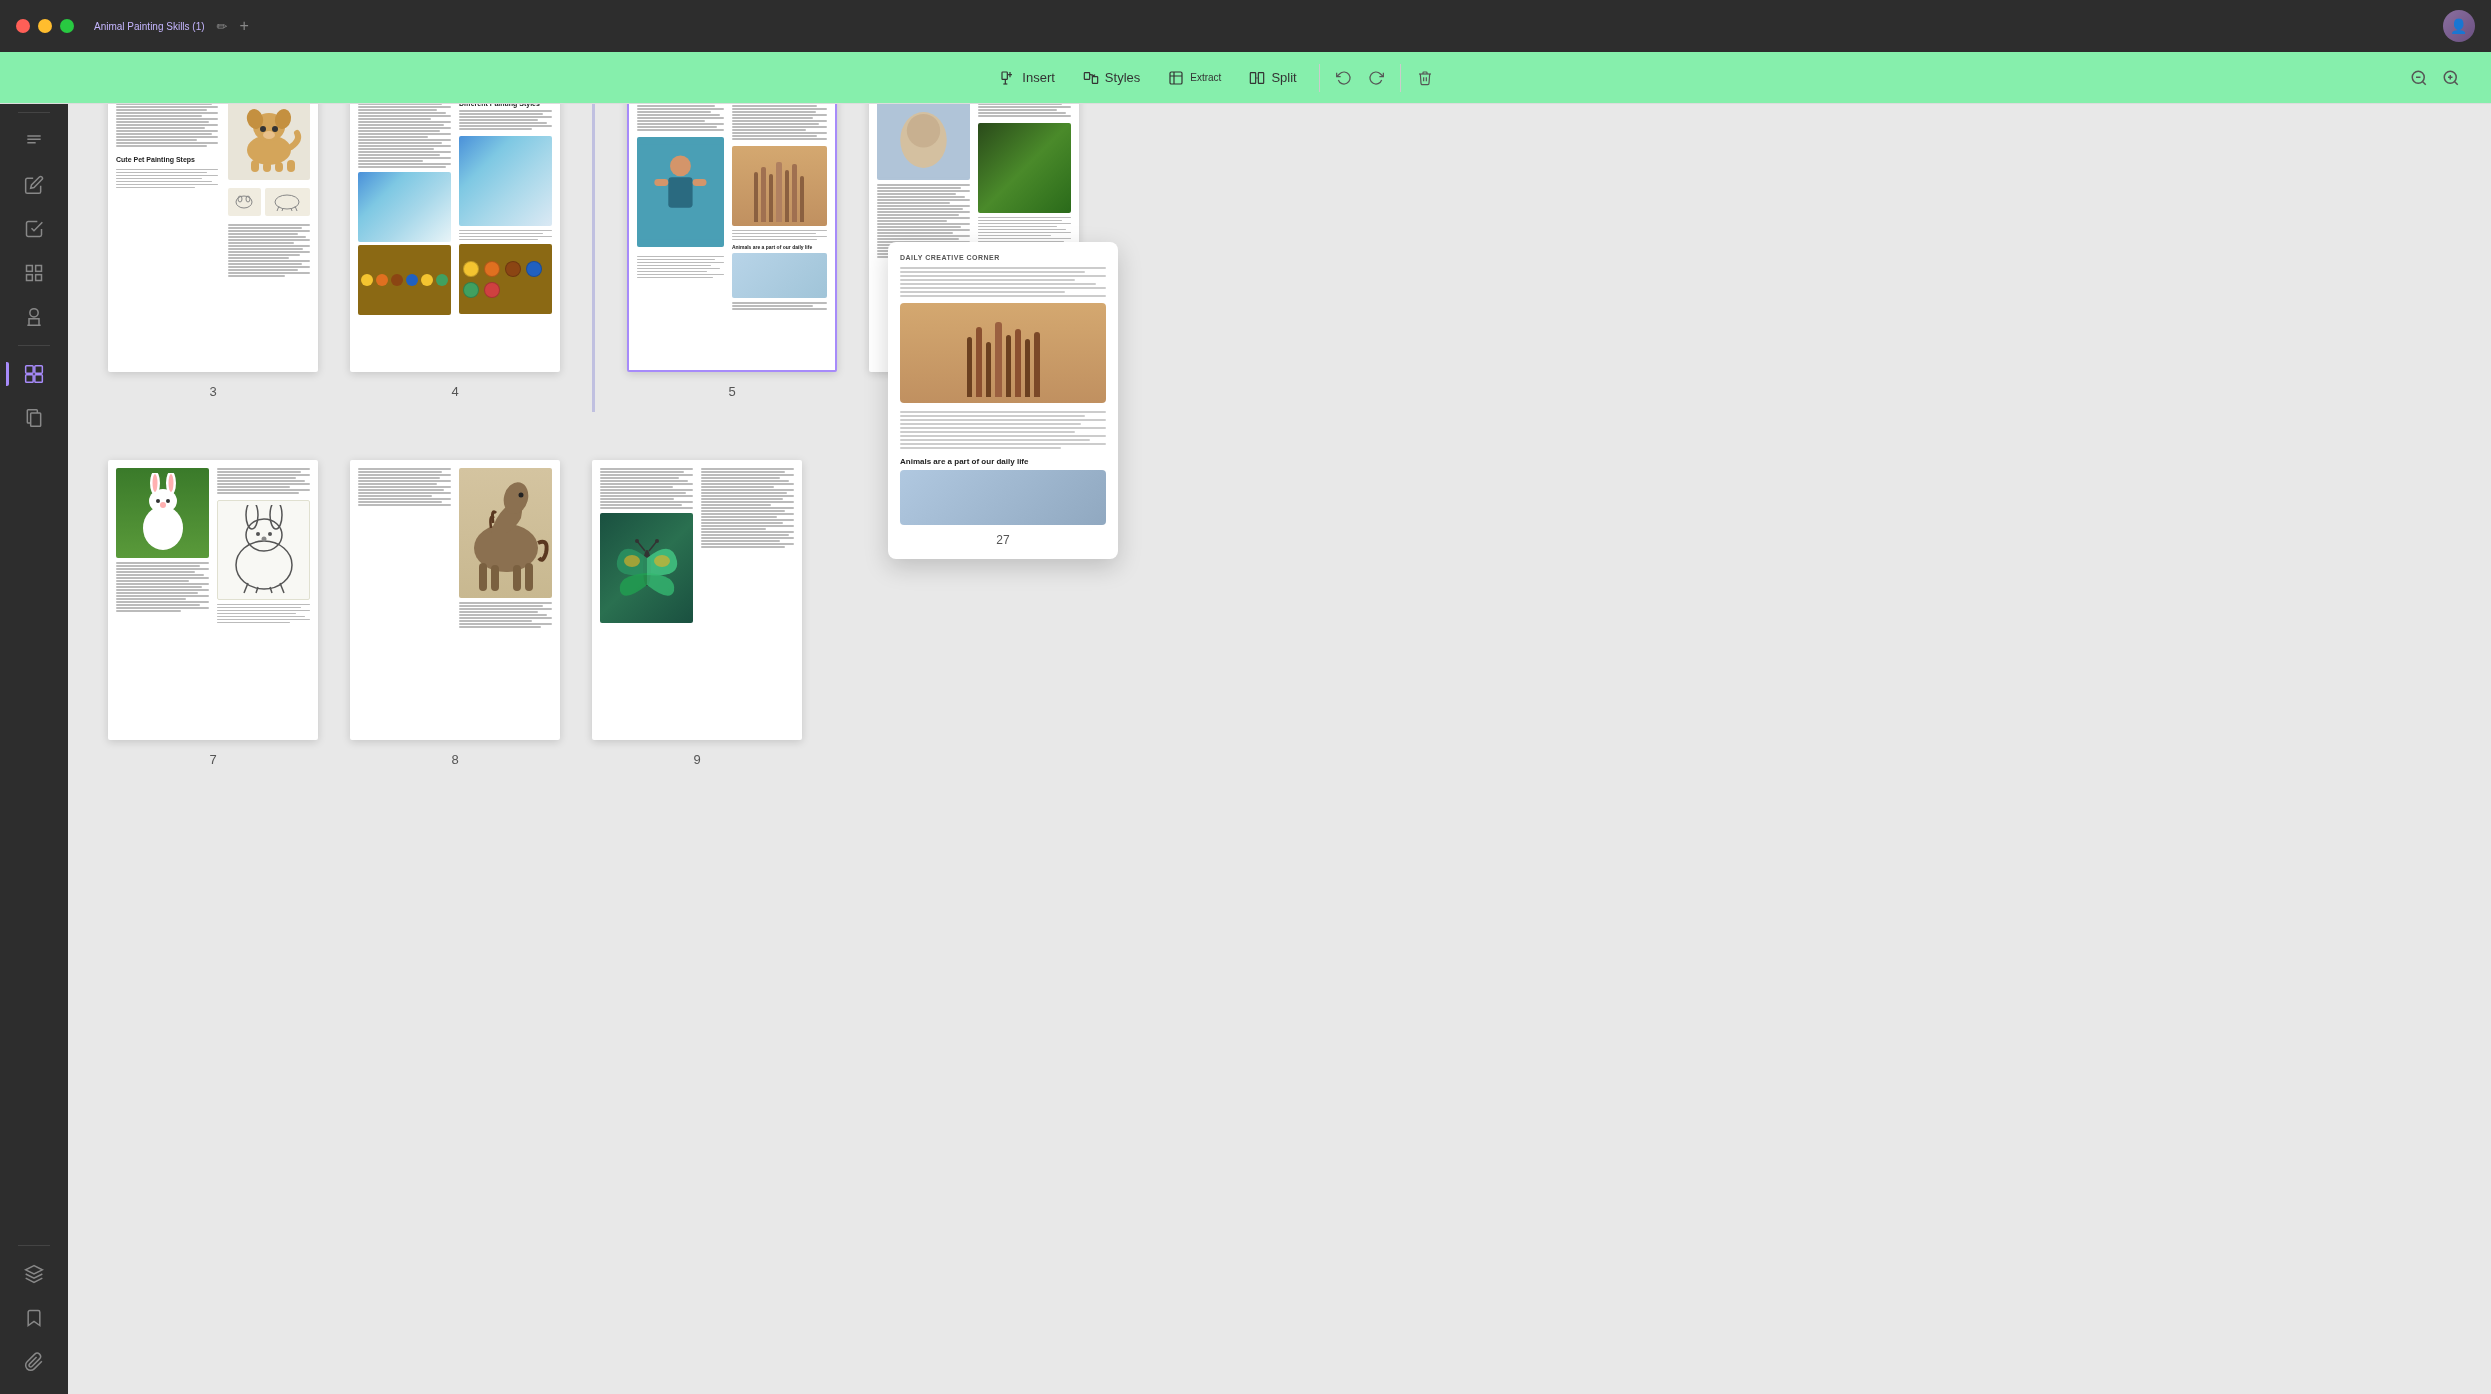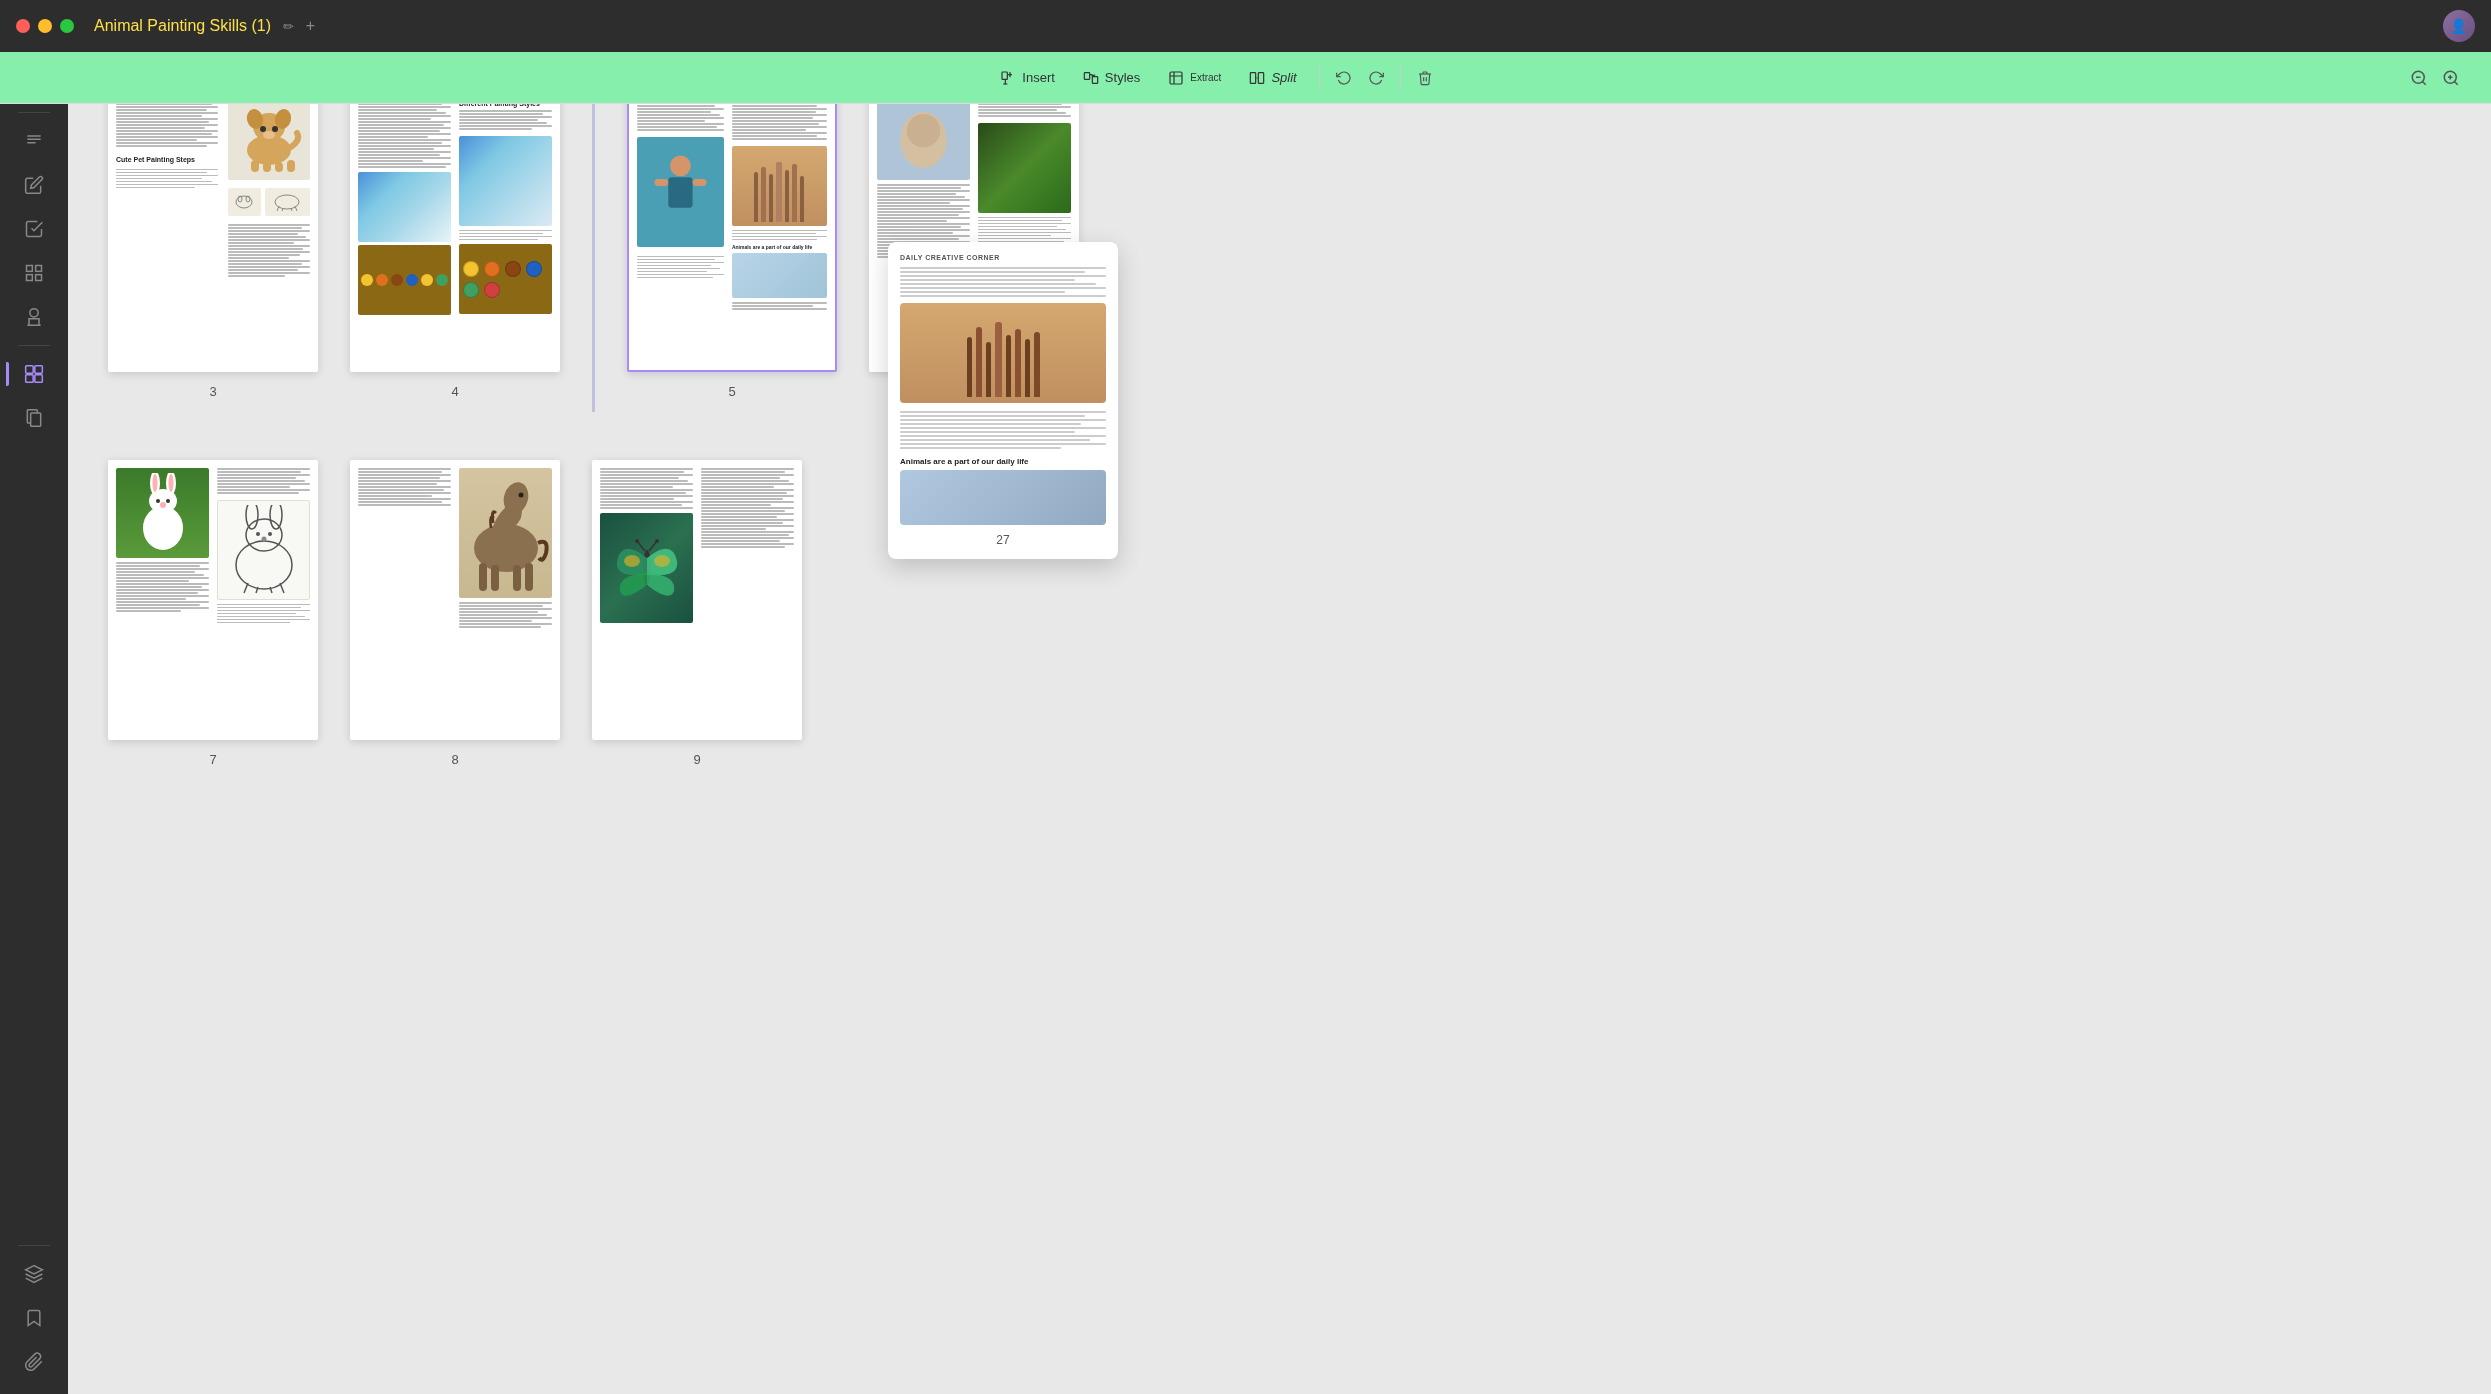--- a/index.html
+++ b/index.html
@@ -30,22 +30,22 @@
     }
     .traffic-light {
       width: 14px;
       height: 14px;
       border-radius: 50%;
     }
     .tl-red { background: #ff5f57; }
     .tl-yellow { background: #ffbd2e; }
     .tl-green { background: #28c941; }
     .title-bar-title {
-      color: #fde047;
-      font-size: 16px;
+      color: #c4b5fd;
+      font-size: 10px;
       font-weight: 500;
     }
     .title-bar-edit-icon {
       color: #888;
       font-size: 13px;
       cursor: pointer;
     }
     .title-bar-add-icon {
       color: #888;
       font-size: 16px;
@@ -1110,21 +1110,21 @@
     <span>Styles</span>
   </button>
 
   <button class="toolbar-btn" style="display:flex;align-items:center;gap:6px;padding:6px 14px;border:none;background:transparent;cursor:pointer;font-size:10px;color:#333;border-radius:6px;">
     <svg width="16" height="16" viewBox="0 0 24 24" fill="none" stroke="currentColor" stroke-width="1.8">
       <path d="M9 3H5a2 2 0 00-2 2v4m6-6h10a2 2 0 012 2v4M9 3v18m0 0h10a2 2 0 002-2V9M9 21H5a2 2 0 01-2-2V9m0 0h18"></path>
     </svg>
     <span>Extract</span>
   </button>
 
-  <button class="toolbar-btn" style="display:flex;align-items:center;gap:6px;padding:6px 14px;border:none;background:transparent;cursor:pointer;font-size:13px;color:#333;border-radius:6px;font-style:italic;">
+  <button class="toolbar-btn" style="display:flex;align-items:center;gap:6px;padding:6px 14px;border:none;background:transparent;cursor:pointer;font-size:13px;color:#333;border-radius:6px;">
     <svg width="16" height="16" viewBox="0 0 24 24" fill="none" stroke="currentColor" stroke-width="1.8">
       <rect x="2" y="4" width="8" height="16" rx="1"></rect>
       <rect x="14" y="4" width="8" height="16" rx="1"></rect>
       <line x1="11" y1="12" x2="13" y2="12" stroke-dasharray="2"></line>
     </svg>
     <span>Split</span>
   </button>
   <div style="width:1px;height:28px;background:#ccc;margin:0 8px;"></div>
 
   <button style="width:32px;height:32px;border:none;background:transparent;cursor:pointer;border-radius:6px;display:flex;align-items:center;justify-content:center;color:#555;font-size:14px;">

